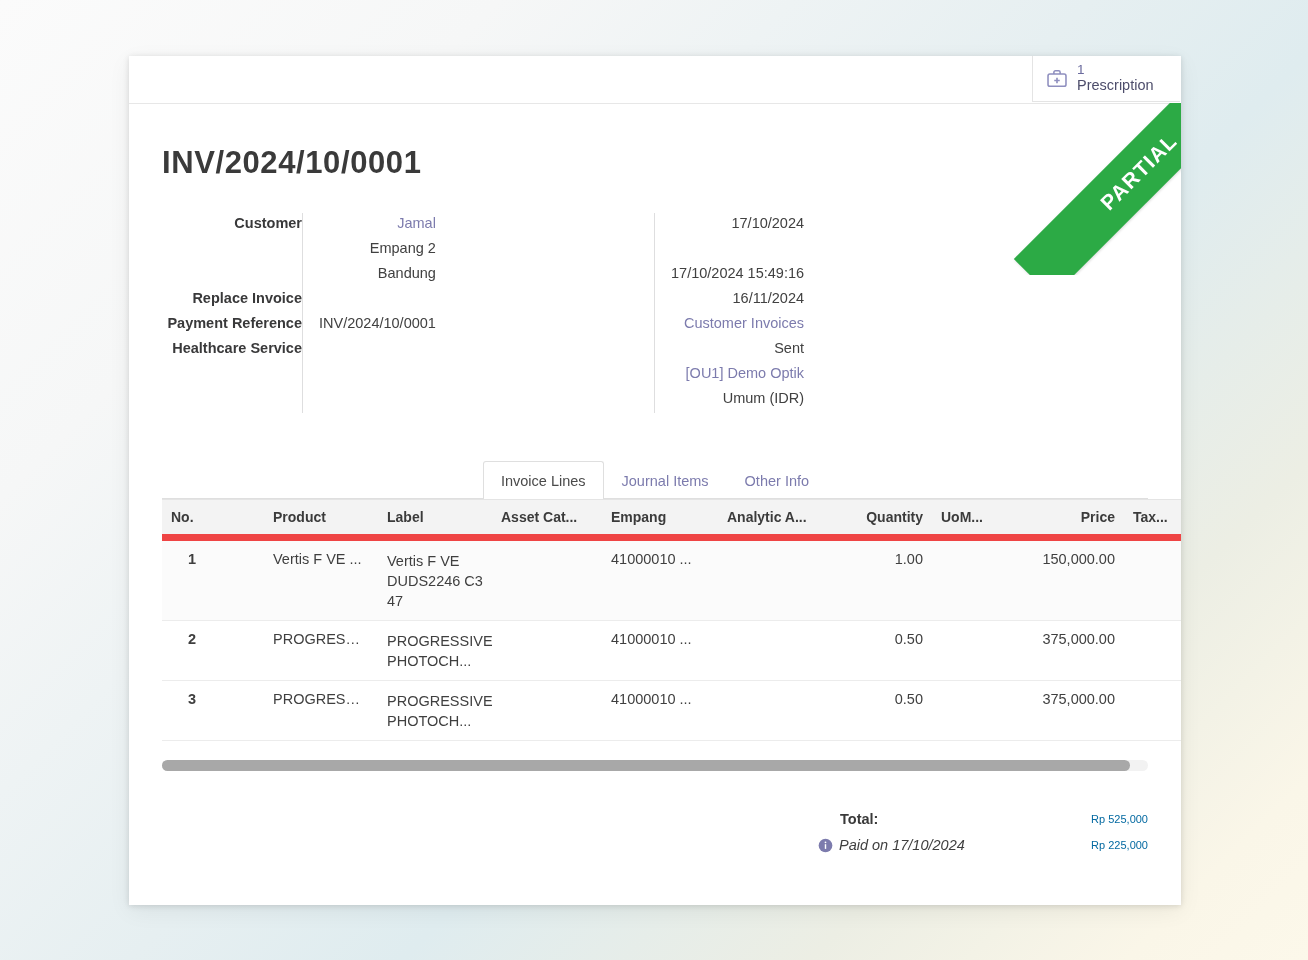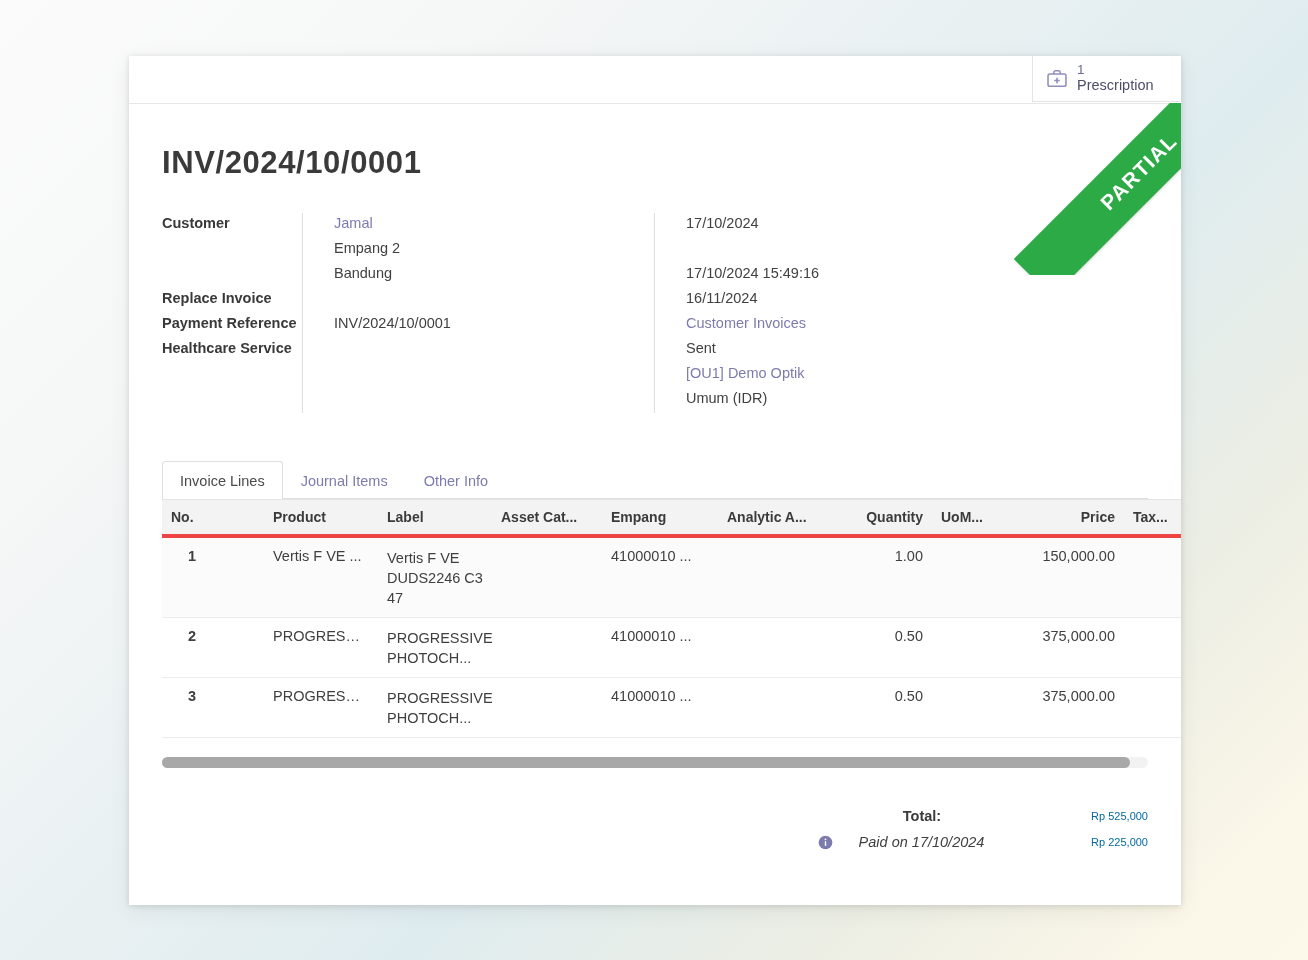--- a/index.html
+++ b/index.html
@@ -111,21 +111,21 @@
     color: #3a3a3a;
     letter-spacing: 0.6px;
     margin-top: 10px;
   }
 
   
   .fields {
     display: flex;
     margin-top: 32px;
   }
-  .fgroup { display: flex; }
+  .fgroup { display: flex; text-align: right; }
   .fgroup.left { width: 492px; }
   .fgroup.right { width: 460px; }
   .flabels {
     display: flex;
     flex-direction: column;
   }
   .fvalues {
     display: flex;
     flex-direction: column;
     border-left: 1px solid #dededf;
@@ -142,31 +142,31 @@
     margin-bottom: 5px;
     white-space: nowrap;
   }
   .fvalue {
     font-size: 14.5px;
     color: #414141;
     height: 20px;
     line-height: 20px;
     margin-bottom: 5px;
     white-space: nowrap;
-    margin-left: 15px;
   }
   .fvalue.link, .flink { color: #7c7bad; }
   .fvalue.blank { color: transparent; }
 
   
   .tabs {
     display: flex;
     margin-top: 48px;
     border-bottom: 1px solid #dfdfdf;
     padding-left: 0;
+    justify-content: center;
   }
   .tab {
     padding: 11px 17px 10px 17px;
     font-size: 14.5px;
     color: #7c7bad;
     cursor: pointer;
     border: 1px solid transparent;
     border-bottom: none;
     margin-bottom: -1px;
     background: transparent;
@@ -180,21 +180,21 @@
 
   
   .table-wrap { margin-top: 0; position: relative; }
   table.lines {
     width: 100%;
     border-collapse: collapse;
     table-layout: fixed;
   }
   table.lines thead th {
     background: #f3f3f3;
-    border-bottom: 4px solid #ef4444;
+    border-bottom: 7px solid #ef4444;
     border-top: 1px solid #e4e4e4;
     font-size: 14px;
     font-weight: bold;
     color: #3b3b3b;
     padding: 9px 9px 9px 9px;
     text-align: left;
     white-space: nowrap;
     overflow: hidden;
     text-overflow: ellipsis;
   }
@@ -256,21 +256,21 @@
   .trow {
     display: flex;
     align-items: center;
     justify-content: flex-end;
     height: 26px;
   }
   .tlabel {
     font-size: 14.5px;
     font-weight: bold;
     color: #3a3a3a;
-    text-align: center;
+    text-align: left;
     padding-right: 16px;
     flex: 1;
   }
   .tlabel.paid {
     font-weight: normal;
     font-style: italic;
     color: #3f3f3f;
   }
   .tval {
     font-size: 11px;

